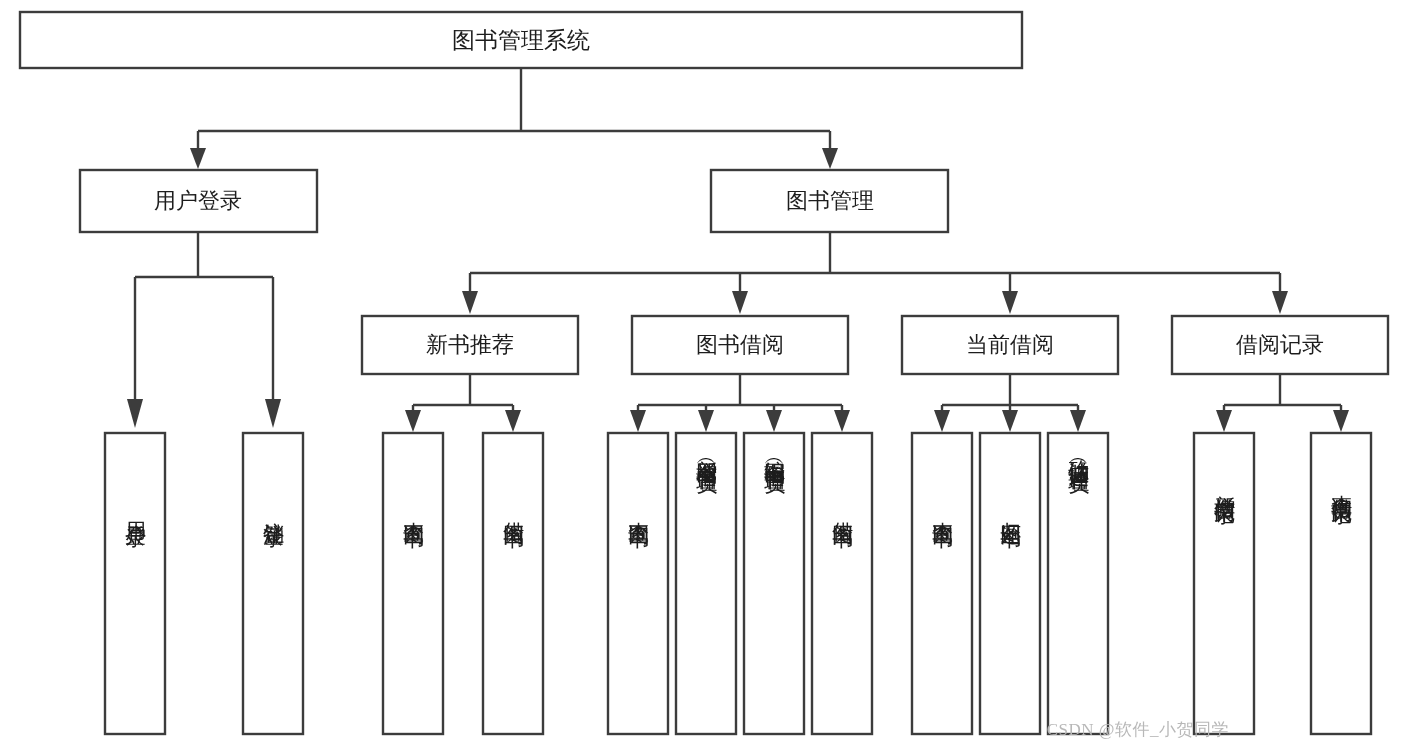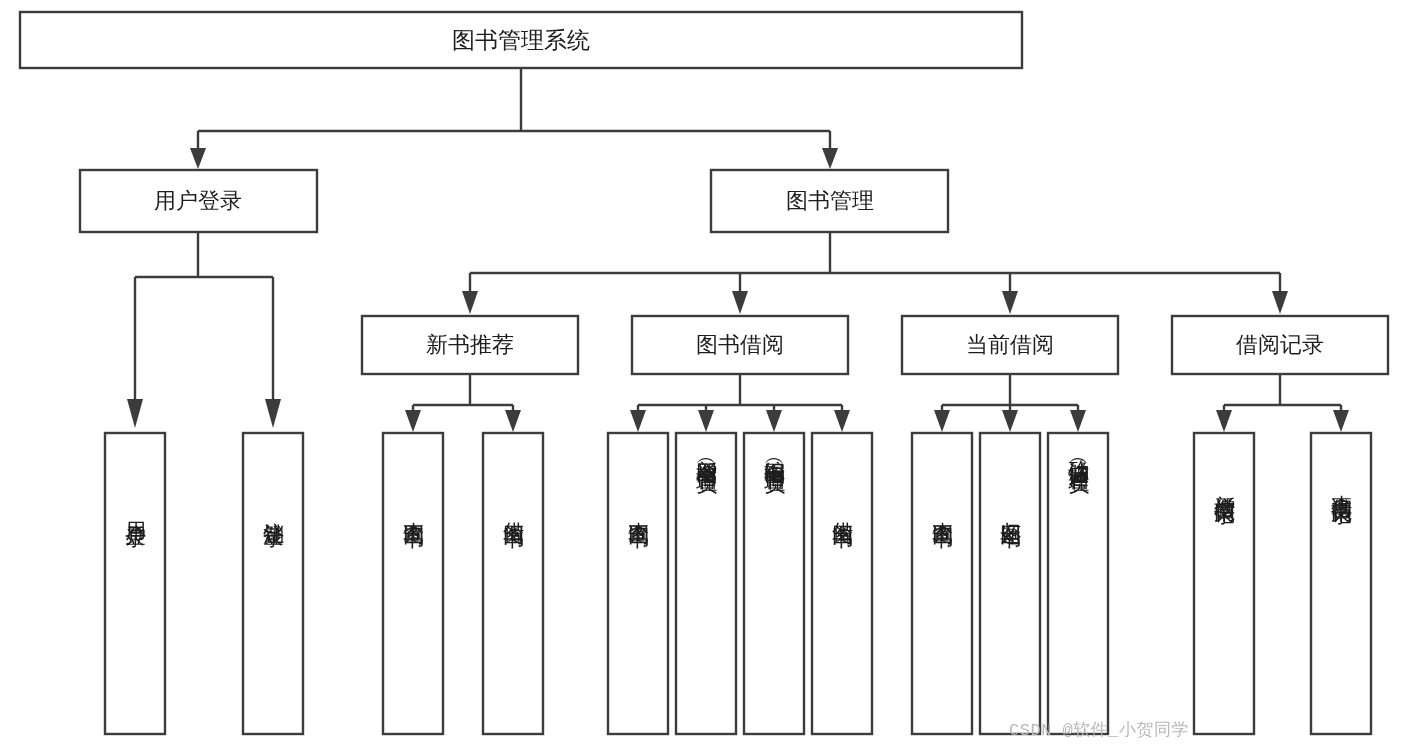--- a/index.html
+++ b/index.html
@@ -11,20 +11,21 @@
     width: 1405px;
     height: 747px;
     font-family: "DejaVu Sans", "Liberation Sans", sans-serif;
     overflow: hidden;
     position: relative;
   }
   #diagram-root {
     position: relative;
     width: 1199px;
     height: 747px;
+    padding-left: 40px;
   }
   svg.diagram {
     position: absolute;
     left: 0;
     top: 0;
     width: 1405px;
     height: 747px;
   }
   .node-box {
     fill: #ffffff;
@@ -69,21 +70,21 @@
     font-size: 21px;
     line-height: 1.12;
     color: #1d1d1d;
     letter-spacing: 2px;
     white-space: nowrap;
   }
   .watermark {
     position: absolute;
     right: 10px;
     bottom: 6px;
-    font-family: Liberation Mono, monospace;
+    font-family: Liberation Serif, serif;
     font-size: 17px;
     color: #b8b8b8;
     letter-spacing: 0.5px;
     white-space: nowrap;
   }
 </style>
 </head>
 <body>
 
 <div id="diagram-root">

